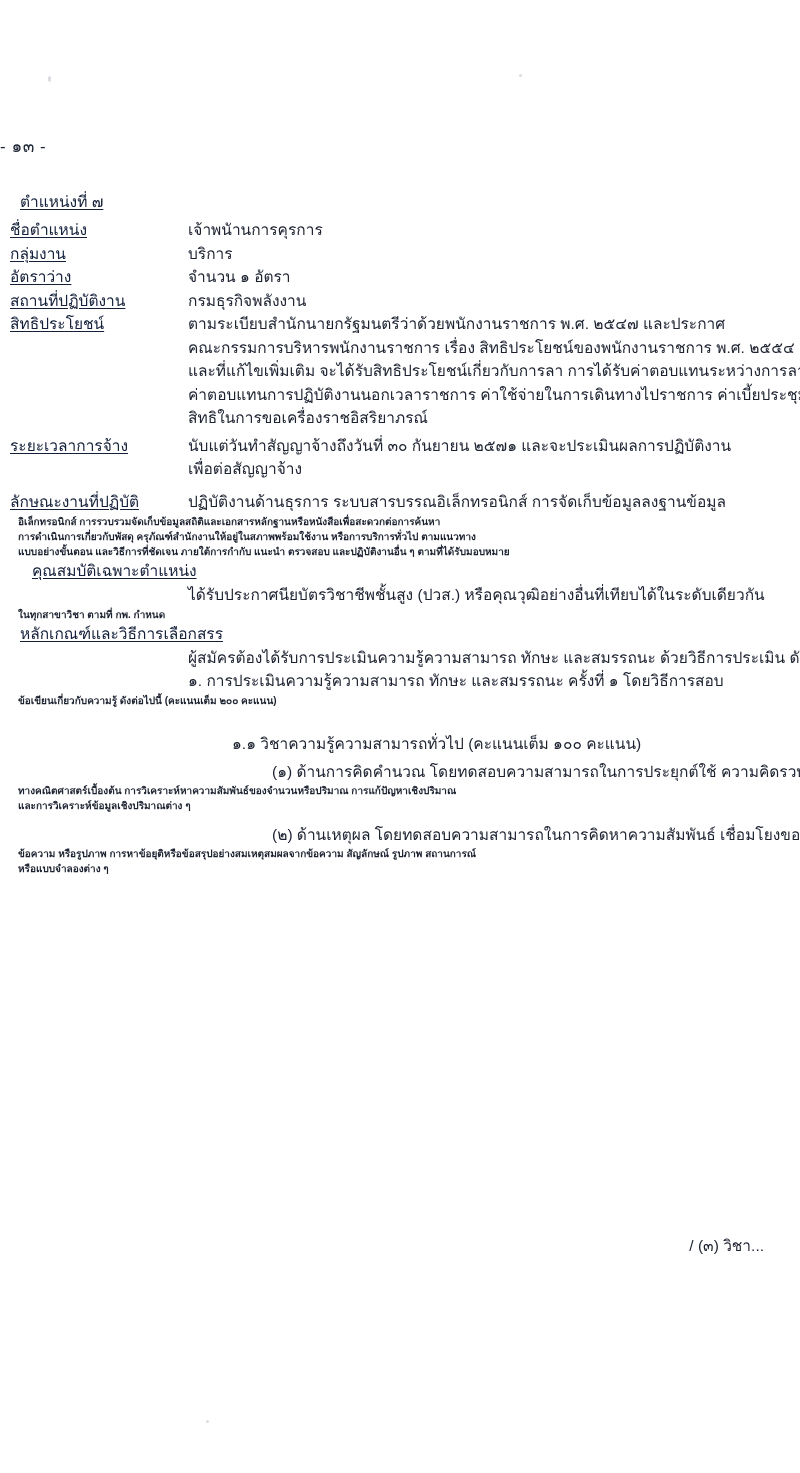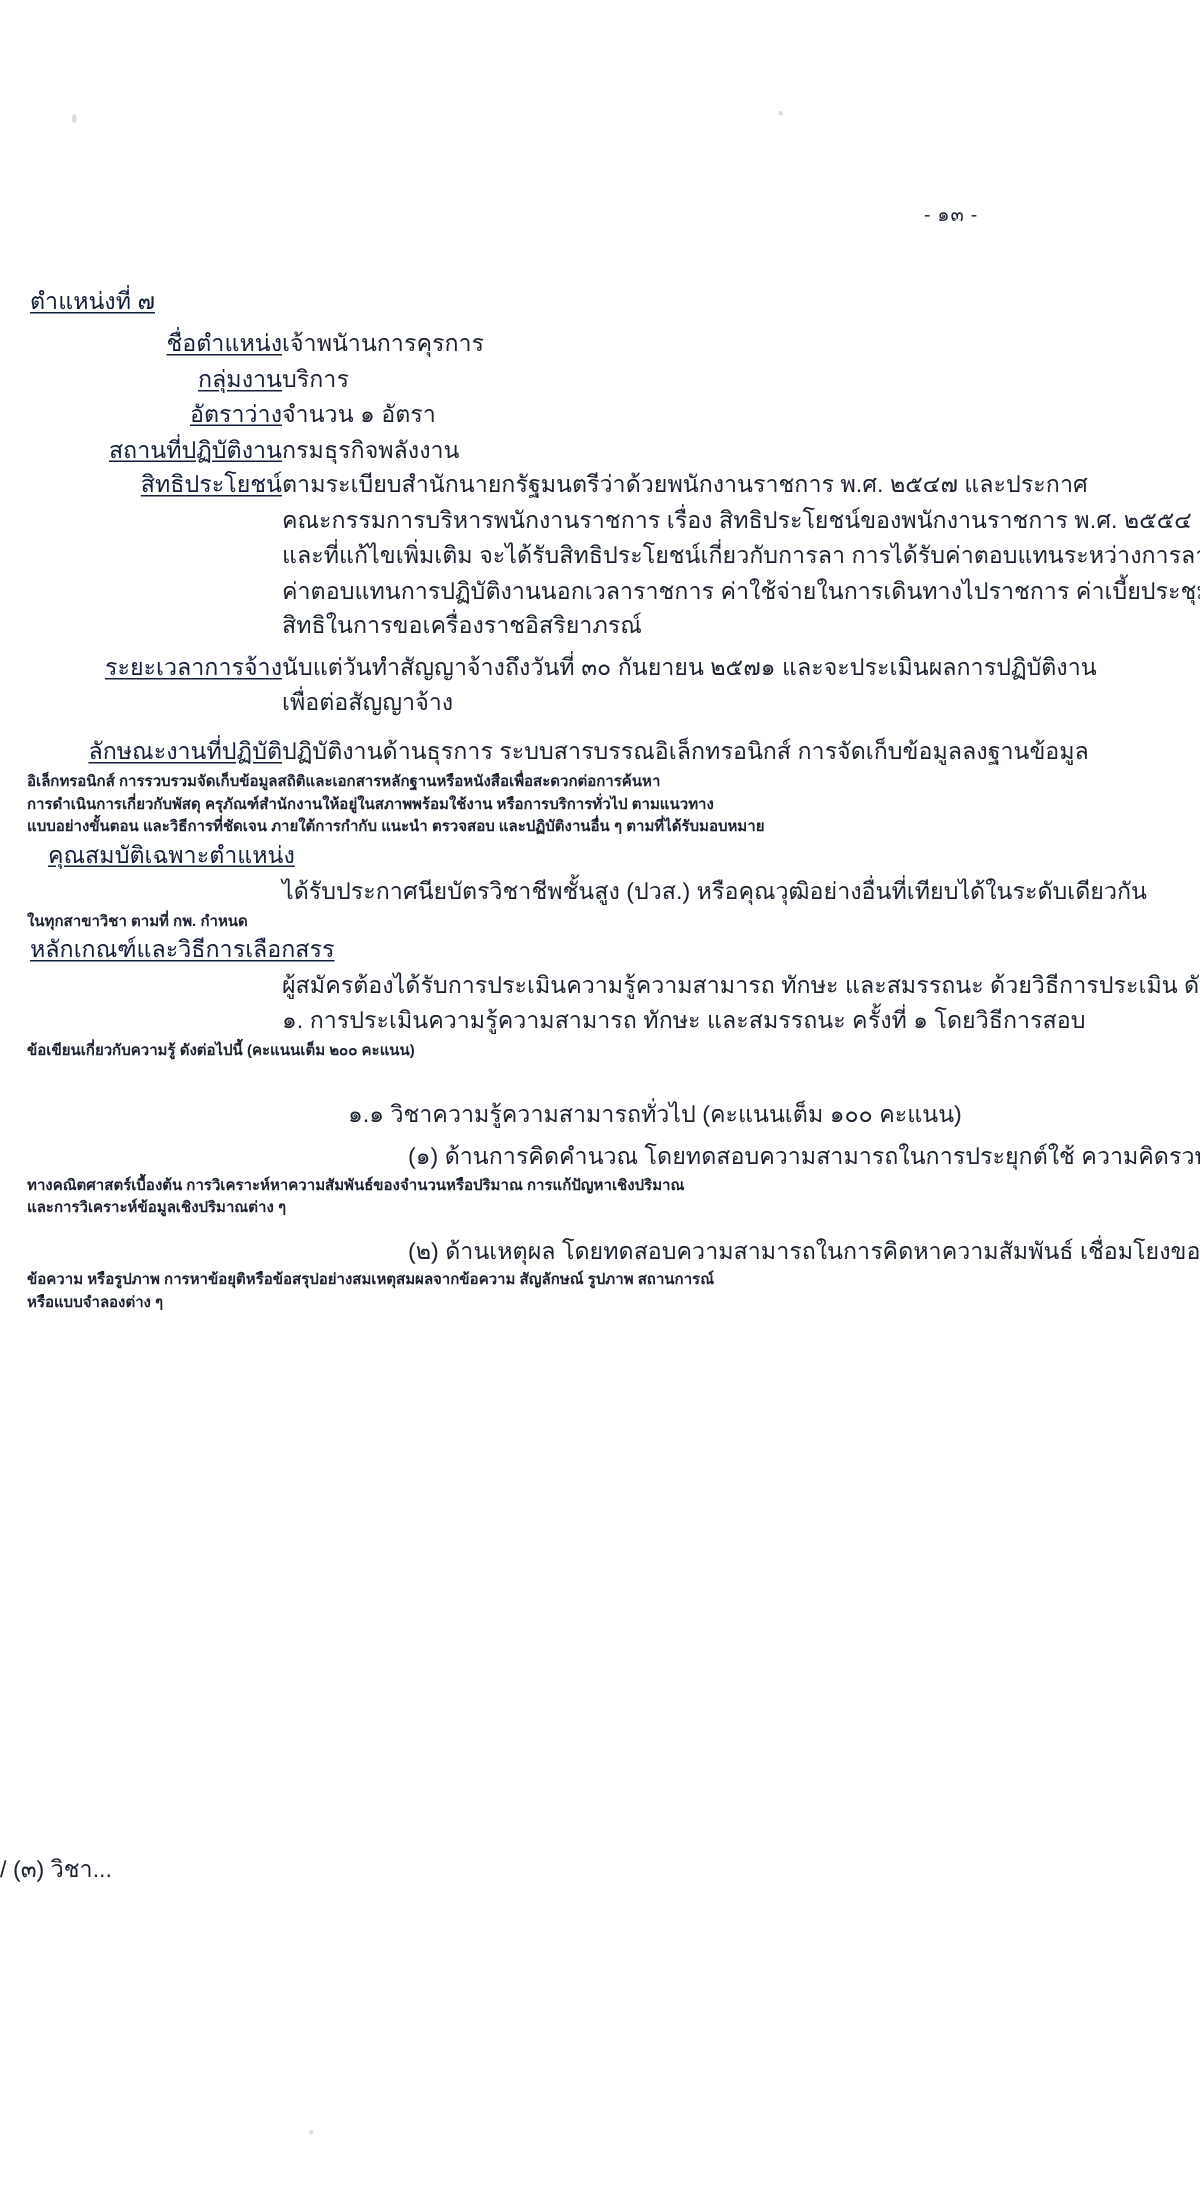--- a/index.html
+++ b/index.html
@@ -31,22 +31,22 @@
     width: 800px;
     height: 1473px;
     box-sizing: border-box;
   }
 
   .page-number {
     position: absolute;
     top: 132px;
     left: 0;
     width: 652px;
-    text-align: right;
-    font-size: 13px;
+    text-align: left;
+    font-size: 17px;
     letter-spacing: .5px;
     color: #1e2636;
   }
 
   .doc-body {
     position: absolute;
     top: 168px;
     left: 0;
     width: 800px;
   }
@@ -59,21 +59,20 @@
     padding: 0 0 0 10px;
     line-height: 1.52;
   }
   .row .label {
     width: 178px;
     flex: 0 0 178px;
     font-size: 15.5px;
     color: #14203a;
     text-decoration: underline;
     text-underline-offset: 2px;
-    text-align: right;
   }
   .row .value {
     flex: 1 1 auto;
     font-size: 15.5px;
     color: #1c2230;
     white-space: nowrap;
   }
 
   .title-line {
     padding-left: 10px;
@@ -108,20 +107,21 @@
   .gap-xs { height: 4px; }
   .gap-s  { height: 9px; }
 
   .footer-note {
     position: absolute;
     top: 1233px;
     left: 0;
     width: 800px;
     padding-right: 36px;
     box-sizing: border-box;
+    text-align: right;
     font-size: 15.5px;
     color: #1c2230;
   }
 </style>
 </head>
 <body>
 
 <div class="page">
 
   <div class="speck" style="left:48px;top:76px;width:3px;height:6px;"></div>

